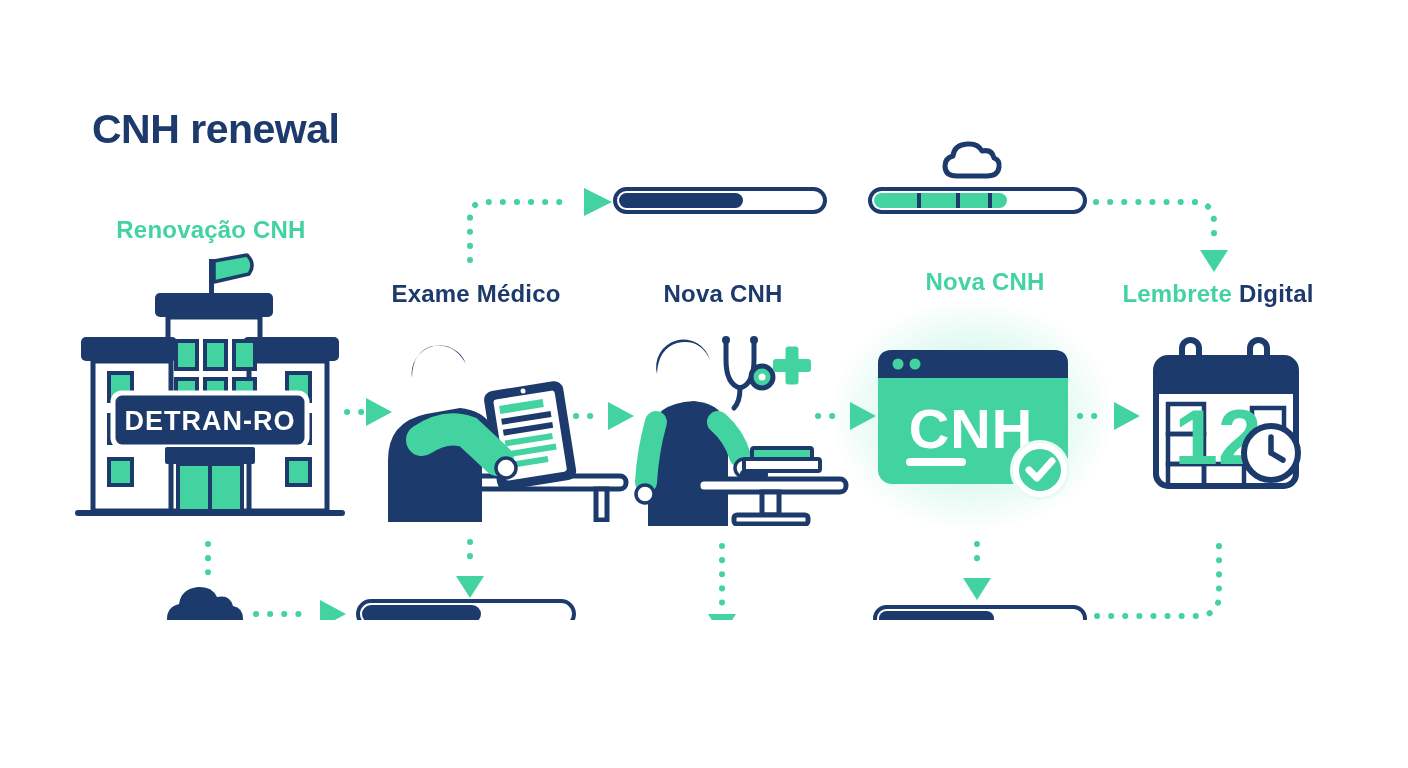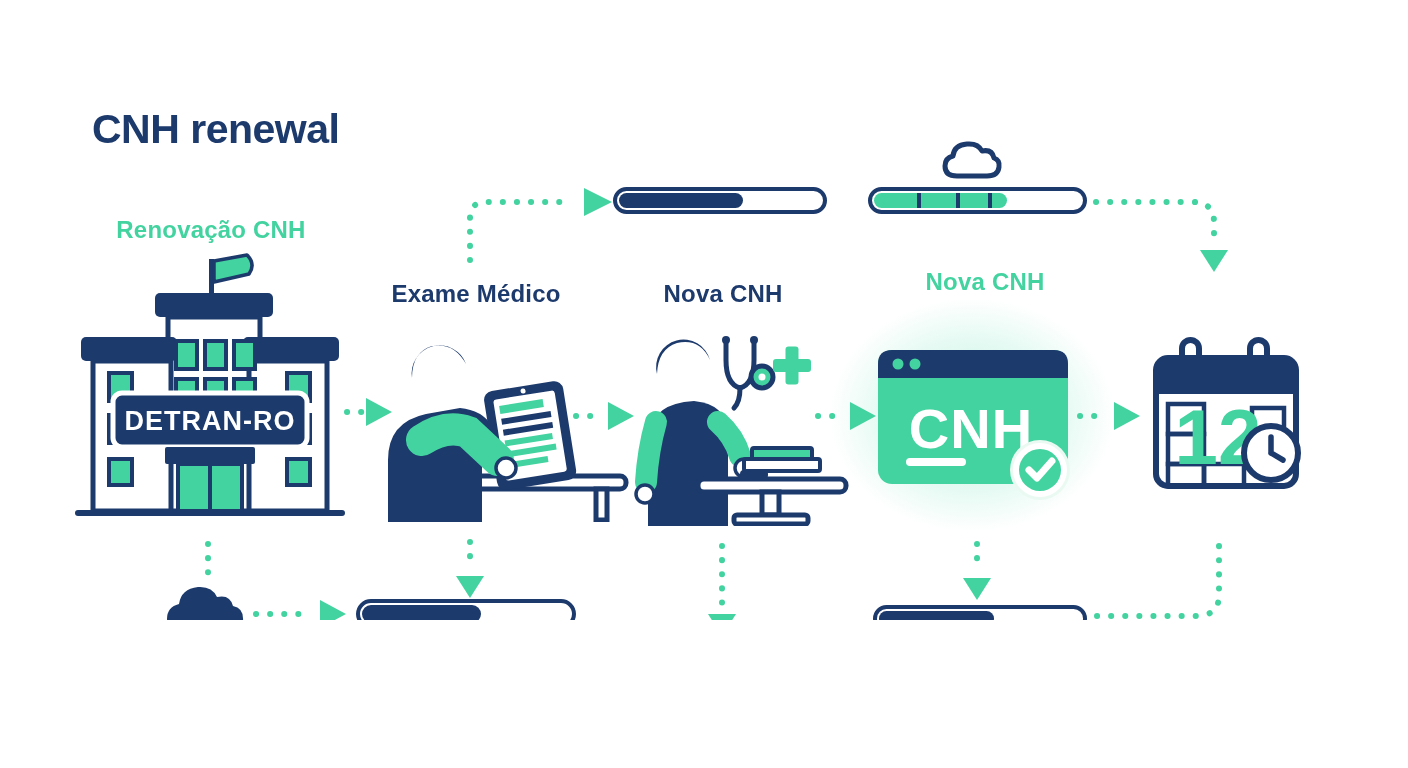--- a/index.html
+++ b/index.html
@@ -40,20 +40,21 @@
 <div class="canvas">
 
   <div class="glow"></div>
 
   <div class="title">CNH renewal</div>
 
   <div class="step-label" style="left:476px;top:280px;">Exame Médico</div>
   <div class="step-label label-green" style="left:211px;top:216px;">Renovação CNH</div>
   <div class="step-label" style="left:723px;top:280px;">Nova CNH</div>
   <div class="step-label label-green" style="left:972px;top:268px;margin-left:13px;">Nova CNH</div>
+  <div class="step-label" style="left:1218px;top:280px;"><span class="g">Lembrete</span><span> Digital</span></div>
 
   <svg class="abs" style="left:75px;top:253px;" width="270" height="267" viewBox="0 0 270 267">
     <rect x="134" y="6" width="5" height="38" class="fn"></rect>
     <path d="M139 8 L172 2 Q181 11 174 21 L139 29 Z" class="fg sn" stroke-width="3.5" stroke-linejoin="round"></path>
     <rect x="80" y="40" width="118" height="24" rx="5" class="fn"></rect>
     <rect x="93" y="64" width="92" height="194" class="fw sn" stroke-width="5"></rect>
     <rect x="6" y="84" width="96" height="24" rx="5" class="fn"></rect>
     <rect x="168" y="84" width="96" height="24" rx="5" class="fn"></rect>
     <rect x="18" y="108" width="78" height="150" class="fw sn" stroke-width="5"></rect>
     <rect x="174" y="108" width="78" height="150" class="fw sn" stroke-width="5"></rect>

